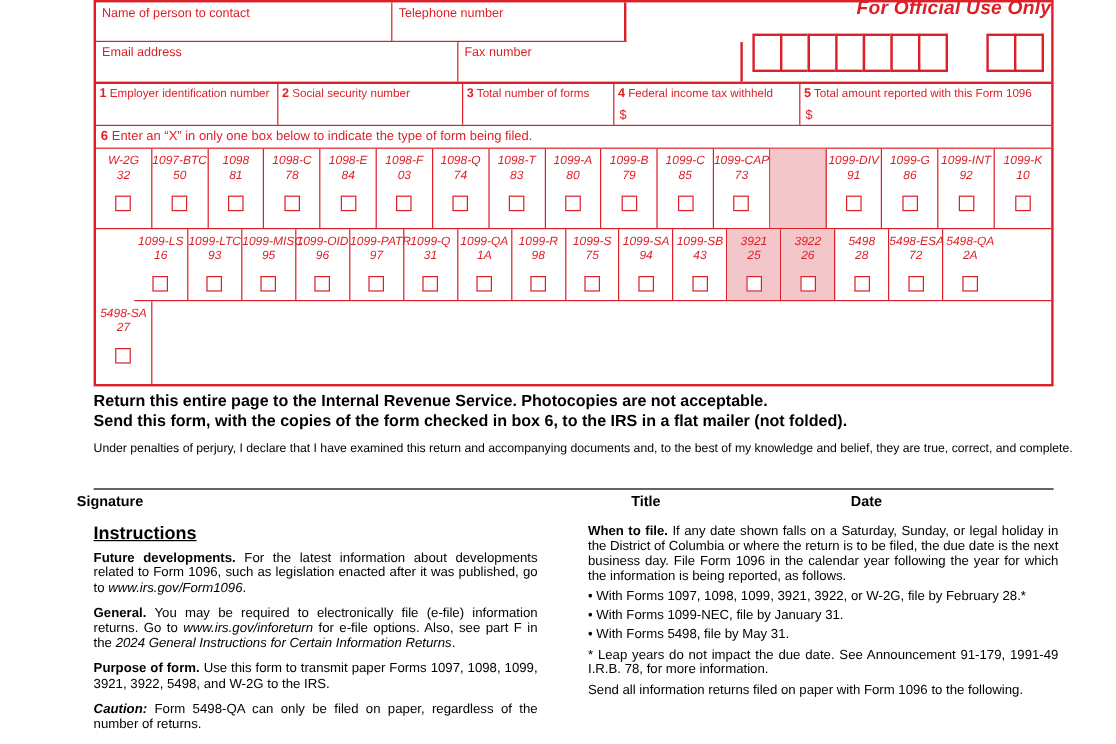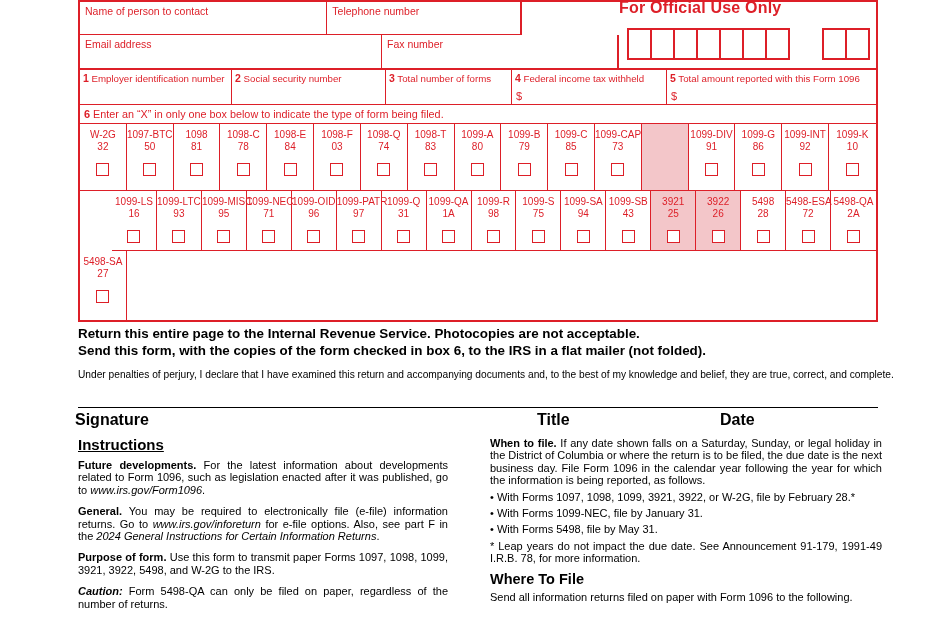--- a/index.html
+++ b/index.html
@@ -12,56 +12,56 @@
           border:2px solid var(--red); color:var(--red); }
   .crow { position:absolute; left:0; display:flex; }
   .crow1 { top:0; height:33px; width:442px; }
   .crow2 { top:33px; height:35px; width:539px; border-bottom:2px solid var(--red); }
   .ccell { padding:3px 5px; font-size:10.5px; }
   .c-a { width:302px; border-right:1px solid var(--red); }
   .c-b { width:237px; border-right:2px solid var(--red); }
   .crow1 .ccell { border-bottom:1px solid var(--red); }
 
   .official { position:absolute; left:539px; top:0; width:257px; height:68px; border-bottom:2px solid var(--red); }
-  .otitle { font-size:16px; font-weight:bold; text-align:left; margin-top:-3px; letter-spacing:.2px; }
+  .otitle { font-size:16px; font-weight:bold; text-align:right; margin-top:-3px; letter-spacing:.2px;font-style:italic; }
   .comb { position:absolute; display:flex; top:26px; }
   #comb1 { left:8px; }
   #comb2 { left:203px; }
   .obox { width:25px; height:32px; border:2px solid var(--red); background:#fff; margin-left:-2px; }
   .obox:first-child { margin-left:0; }
 
   #fields-row { position:absolute; top:68px; left:0; width:796px; height:35px; display:flex; border-bottom:1px solid var(--red); }
   .field { position:relative; border-right:1px solid var(--red); padding:2px 3px; overflow:hidden; }
   .field:nth-child(1){width:152px}.field:nth-child(2){width:154px}.field:nth-child(3){width:126px}
   .field:nth-child(4){width:155px}.field:nth-child(5){width:209px;border-right:none}
   .flabel { font-size:9.7px; white-space:nowrap; }
   .flabel b { font-size:10.5px; }
   .dollar { position:absolute; left:4px; bottom:2px; font-size:11px; }
 
   .box6row { position:absolute; top:103px; left:0; width:796px; height:19px; border-bottom:1px solid var(--red); padding:3px 4px; font-size:10.8px; }
   .box6row b { font-size:11px; }
 
-  #grid { position:absolute; top:122px; left:0; width:796px; height:196px; }
+  #grid { position:absolute; top:122px; left:0; width:796px; height:196px;font-style:italic; }
   .grow { display:flex; }
   .grow1 { height:67px; border-bottom:1px solid var(--red); }
   .grow2 { height:60px; border-bottom:1px solid var(--red);margin-left:32px; }
   .grow3 { height:69px; }
   .gcell { width:calc(100%/17); border-right:1px solid var(--red); text-align:center; padding-top:5px; }
   .gcell:last-child { border-right:none; }
   .grow3 .gcell { border-right:none; }
   .grow3 .gcell:first-child { border-right:1px solid var(--red); }
   .gname,.gcode { font-size:10px; line-height:12px; white-space:nowrap; }
   .gbox { width:13px; height:13px; border:1px solid var(--red); background:#fff; margin:10px auto 0; }
   .shaded { background:var(--pink); }
 
   
   .notice { position:absolute; left:78px; top:325px; font-weight:bold; font-size:13.4px; line-height:17px; white-space:nowrap; }
   .perjury { position:absolute; left:78px; top:369px; font-size:10.2px; white-space:nowrap; }
   .sigline { position:absolute; left:78px; top:407px; width:800px; border-top:1px solid #000; }
-  .siglabels { position:absolute; left:75px; top:411px; width:800px; height:14px; font-weight:bold; font-size:16px;text-decoration:underline; }
+  .siglabels { position:absolute; left:64px; top:411px; width:800px; height:14px; font-weight:bold; font-size:12px;text-decoration:underline; }
   .siglabels span { position:absolute; top:0; }
   .sig-signature { left:0; }
   .sig-title { left:462px; }
   .sig-date { left:645px; }
 
   .instr-heading { position:absolute; left:78px; top:436px; font-size:15px; font-weight:bold;text-decoration:underline; }
   .col { position:absolute; font-size:11px; line-height:12.4px; }
   #col-left { left:78px; top:459px; width:370px; }
   #col-right { left:490px; top:437px; width:392px; }
   .ipara { margin-bottom:9px; text-align:justify; }
@@ -228,25 +228,20 @@
           <div class="gname">1099-LTC</div>
           <div class="gcode">93</div>
           <div class="gbox"></div>
         </div>
         <div class="gcell">
           <div class="gname">1099-MISC</div>
           <div class="gcode">95</div>
           <div class="gbox"></div>
         </div>
         <div class="gcell">
-          <div class="gname">1099-NEC</div>
-          <div class="gcode">71</div>
-          <div class="gbox"></div>
-        </div>
-        <div class="gcell">
           <div class="gname">1099-OID</div>
           <div class="gcode">96</div>
           <div class="gbox"></div>
         </div>
         <div class="gcell">
           <div class="gname">1099-PATR</div>
           <div class="gcode">97</div>
           <div class="gbox"></div>
         </div>
         <div class="gcell">
@@ -352,15 +347,14 @@
     <p class="ipara"><span class="seg-b">Purpose of form.</span><span> Use this form to transmit paper Forms 1097, 1098, 1099, 3921, 3922, 5498, and W-2G to the IRS.</span></p>
     <p class="ipara"><span class="seg-b seg-i">Caution:</span><span> Form 5498-QA can only be filed on paper, regardless of the number of returns.</span></p>
     <p class="ipara"><span class="seg-b">Who must file.</span><span> Any person or entity who files any form checked in box 6</span></p>
   </div>
 <div class="col" id="col-right">
     <p class="ipara"><span class="seg-b">When to file.</span><span> If any date shown falls on a Saturday, Sunday, or legal holiday in the District of Columbia or where the return is to be filed, the due date is the next business day. File Form 1096 in the calendar year following the year for which the information is being reported, as follows.</span></p>
     <p class="ipara"><span>• With Forms 1097, 1098, 1099, 3921, 3922, or W-2G, file by February 28.*</span></p>
     <p class="ipara"><span>• With Forms 1099-NEC, file by January 31.</span></p>
     <p class="ipara"><span>• With Forms 5498, file by May 31.</span></p>
     <p class="ipara"><span>* Leap years do not impact the due date. See Announcement 91-179, 1991-49 I.R.B. 78, for more information.</span></p>
-    <div class="where-heading">Where To File</div>
     <p class="ipara"><span>Send all information returns filed on paper with Form 1096 to the following.</span></p>
   </div>
 
 </body></html>

